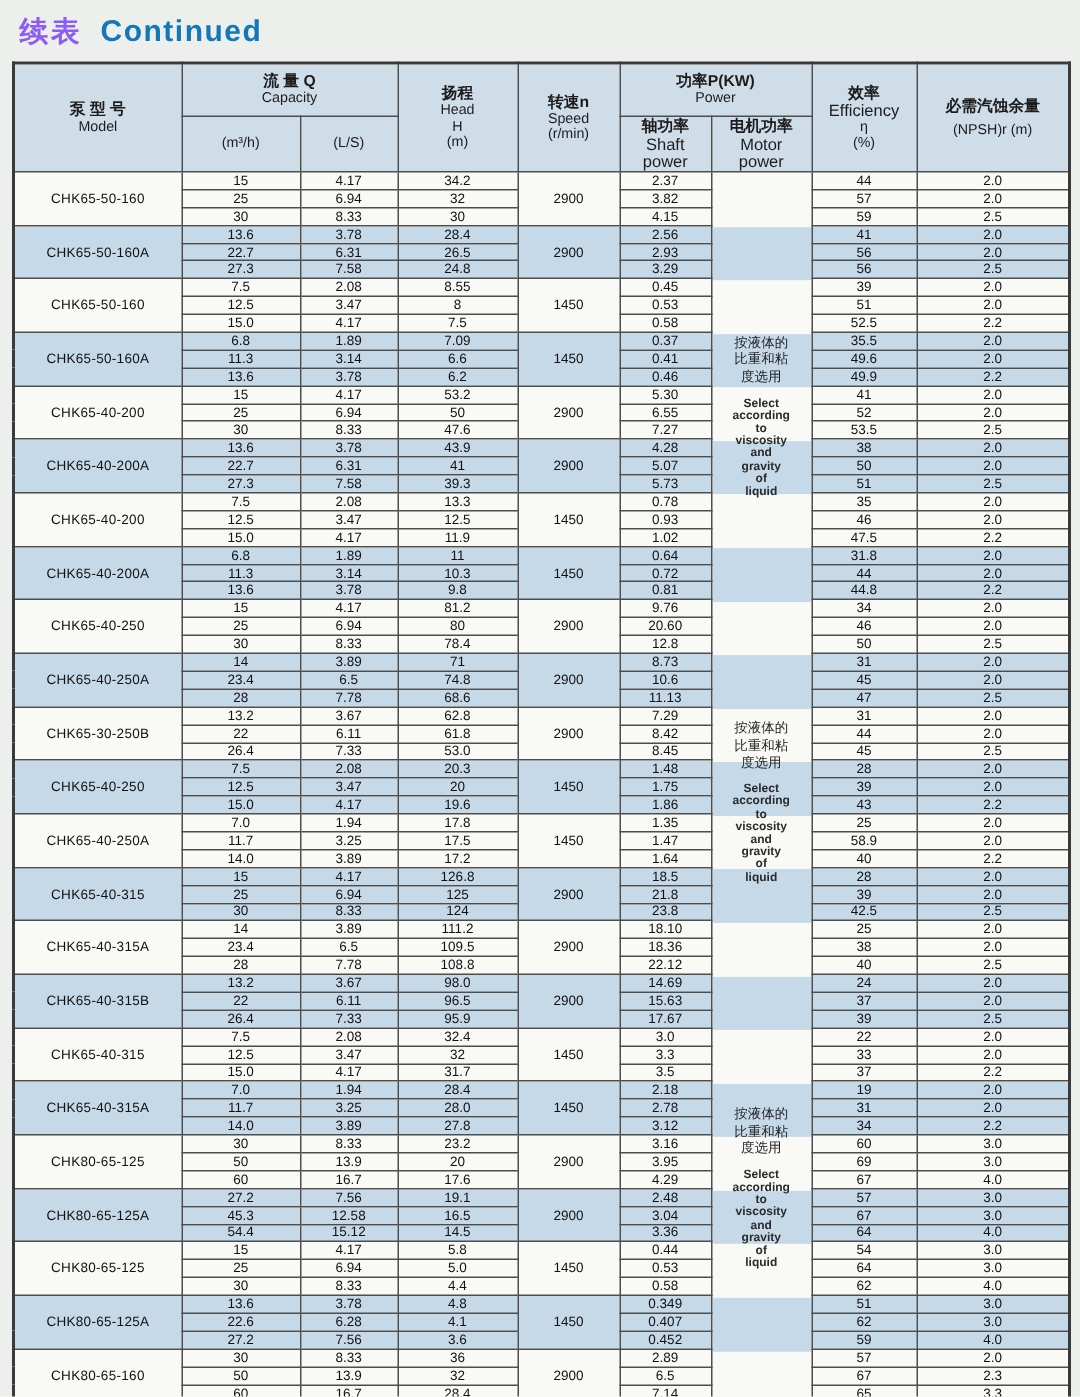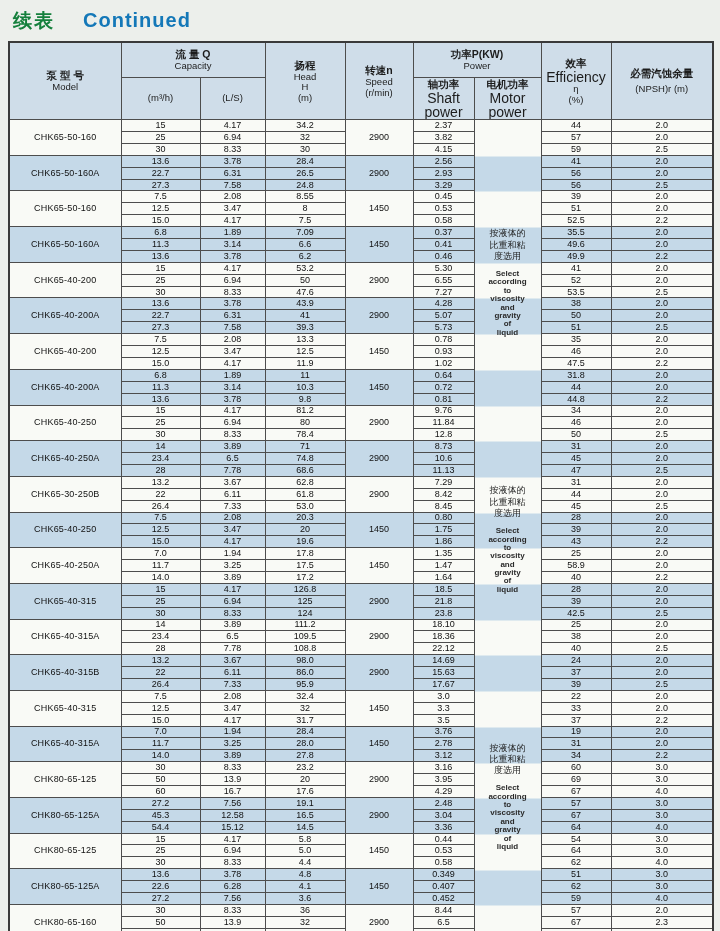--- a/index.html
+++ b/index.html
@@ -5,33 +5,33 @@
   html,body{margin:0;padding:0;}
   body{
     width:720px;height:931px;
     background:#ecefeb;
     font-family:"Liberation Sans", sans-serif;
     color:#222;
     overflow:hidden;
   }
   .page{padding:5px 8px 0 8px;}
   .title{margin:3px 0 7px 5px;white-space:nowrap;}
-  .title .zh{color:#15803d;font-weight:bold;font-size:19px;letter-spacing:2px;margin-top:48px;}
-  .title .en{color:#1478b8;font-weight:bold;font-size:20px;margin-left:28px;letter-spacing:1px;}
+  .title .zh{color:#8b5cf6;font-weight:bold;font-size:19px;letter-spacing:2px;margin-top:48px;}
+  .title .en{color:#1478b8;font-weight:bold;font-size:20px;margin-left:12px;letter-spacing:1px;}
   table{
     border-collapse:collapse;table-layout:fixed;width:704px;
     border:2px solid #3a3a3a;background:#f9faf6;
   }
   th,td{border:1px solid #4d4d4d;padding:0;text-align:center;vertical-align:middle;overflow:hidden;}
   thead th{background:#cfdde9;font-weight:normal;}
   thead .r1 th{height:34px;}
   thead .r2 th{height:36px;}
   .zh-h{font-size:10.5px;font-weight:bold;line-height:1.25;color:#1c1c1c;}
   .en-h{font-size:9.5px;line-height:1.1;color:#1c1c1c;}
-  .en-s{font-size:14px;line-height:1.0;color:#1c1c1c;}
+  .en-s{font-size:11px;line-height:1.0;color:#1c1c1c;}
   tbody td{height:10.9px;font-size:9px;line-height:1;color:#111;background:#f9faf6;}
   tr.band-blue td{background:#c5d9e8;}
   tr.band-white td{background:#f9faf6;}
   tr.group-start td{border-top:1.5px solid #2d2d2d;}
   tbody td.model-cell{font-size:9px;letter-spacing:0.2px;}
   tbody tr td.motor-cell{
     background:repeating-linear-gradient(to bottom,
       #f9faf6 0px, #f9faf6 35.7px,
       #c5d9e8 35.7px, #c5d9e8 71.4px);
     vertical-align:top;
@@ -392,21 +392,21 @@
           <td>81.2</td>
           <td rowspan="3">2900</td>
           <td>9.76</td>
           <td>34</td>
           <td>2.0</td>
         </tr>
         <tr class="band-white">
           <td>25</td>
           <td>6.94</td>
           <td>80</td>
-          <td>11.84</td>
+          <td>20.60</td>
           <td>46</td>
           <td>2.0</td>
         </tr>
         <tr class="band-white">
           <td>30</td>
           <td>8.33</td>
           <td>78.4</td>
           <td>12.8</td>
           <td>50</td>
           <td>2.5</td>
@@ -462,21 +462,21 @@
           <td>8.45</td>
           <td>45</td>
           <td>2.5</td>
         </tr>
         <tr class="band-blue group-start">
           <td rowspan="3" class="model-cell">CHK65-40-250</td>
           <td>7.5</td>
           <td>2.08</td>
           <td>20.3</td>
           <td rowspan="3">1450</td>
-          <td>0.80</td>
+          <td>1.48</td>
           <td>28</td>
           <td>2.0</td>
         </tr>
         <tr class="band-blue">
           <td>12.5</td>
           <td>3.47</td>
           <td>20</td>
           <td>1.75</td>
           <td>39</td>
           <td>2.0</td>
@@ -573,21 +573,21 @@
           <td>3.67</td>
           <td>98.0</td>
           <td rowspan="3">2900</td>
           <td>14.69</td>
           <td>24</td>
           <td>2.0</td>
         </tr>
         <tr class="band-blue">
           <td>22</td>
           <td>6.11</td>
-          <td>86.0</td>
+          <td>96.5</td>
           <td>15.63</td>
           <td>37</td>
           <td>2.0</td>
         </tr>
         <tr class="band-blue">
           <td>26.4</td>
           <td>7.33</td>
           <td>95.9</td>
           <td>17.67</td>
           <td>39</td>
@@ -618,21 +618,21 @@
           <td>3.5</td>
           <td>37</td>
           <td>2.2</td>
         </tr>
         <tr class="band-blue group-start">
           <td rowspan="3" class="model-cell">CHK65-40-315A</td>
           <td>7.0</td>
           <td>1.94</td>
           <td>28.4</td>
           <td rowspan="3">1450</td>
-          <td>3.76</td>
+          <td>2.18</td>
           <td>19</td>
           <td>2.0</td>
         </tr>
         <tr class="band-blue">
           <td>11.7</td>
           <td>3.25</td>
           <td>28.0</td>
           <td>2.78</td>
           <td>31</td>
           <td>2.0</td>
@@ -748,21 +748,21 @@
           <td>0.452</td>
           <td>59</td>
           <td>4.0</td>
         </tr>
         <tr class="band-white group-start">
           <td rowspan="3" class="model-cell">CHK80-65-160</td>
           <td>30</td>
           <td>8.33</td>
           <td>36</td>
           <td rowspan="3">2900</td>
-          <td>8.44</td>
+          <td>2.89</td>
           <td>57</td>
           <td>2.0</td>
         </tr>
         <tr class="band-white">
           <td>50</td>
           <td>13.9</td>
           <td>32</td>
           <td>6.5</td>
           <td>67</td>
           <td>2.3</td>

